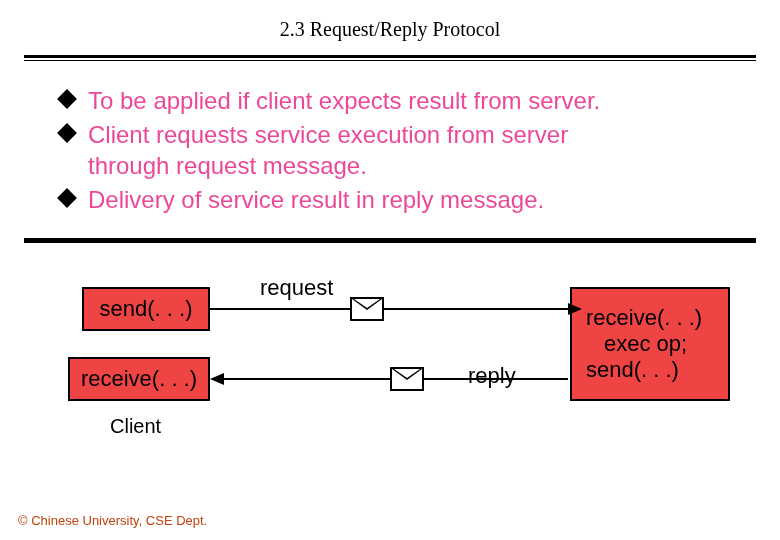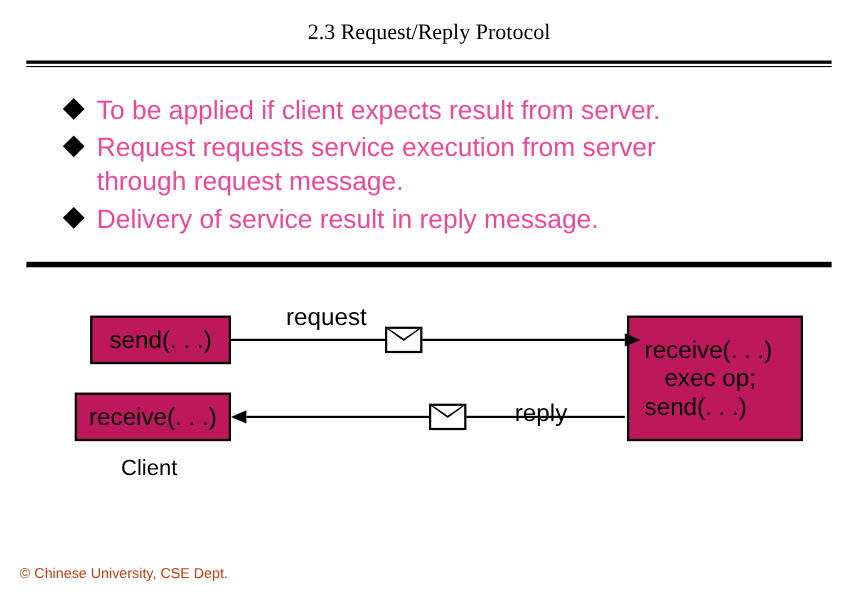--- a/index.html
+++ b/index.html
@@ -44,21 +44,21 @@
   }
   .box {
     position: absolute;
     border: 2px solid #000;
     font-size: 22px;
     color: #000;
     display: flex;
     flex-direction: column;
     justify-content: center;
     padding: 4px 10px;
-    background: #be185d;
+    background: #ef4444;
   }
   .box-left-top { left: 42px; top: 18px; width: 128px; height: 44px; align-items: center; }
   .box-left-bot { left: 28px; top: 88px; width: 142px; height: 44px; align-items: center; }
   .box-right { right: 10px; top: 18px; width: 160px; height: 114px; align-items: flex-start; padding-left: 14px; }
   .box-right .line { white-space: nowrap; }
   .indent { padding-left: 18px; }
 
   .arrow-line {
     position: absolute;
     height: 2px;
@@ -143,21 +143,21 @@
     <div class="b"></div>
 </div>
 
 <div class="bullets">
   <div class="bullet-row">
     <span class="diamond"></span>
     <span>To be applied if client expects result from server.</span>
   </div>
   <div class="bullet-row">
     <span class="diamond"></span>
-    <span>Request requests service execution from server</span>
+    <span>Client requests service execution from server</span>
   </div>
   <div class="bullet-row" style="padding-left:28px;margin-top:-2px;">
     <span>through request message.</span>
   </div>
   <div class="bullet-row">
     <span class="diamond"></span>
     <span>Delivery of service result in reply message.</span>
   </div>
 </div>
 

